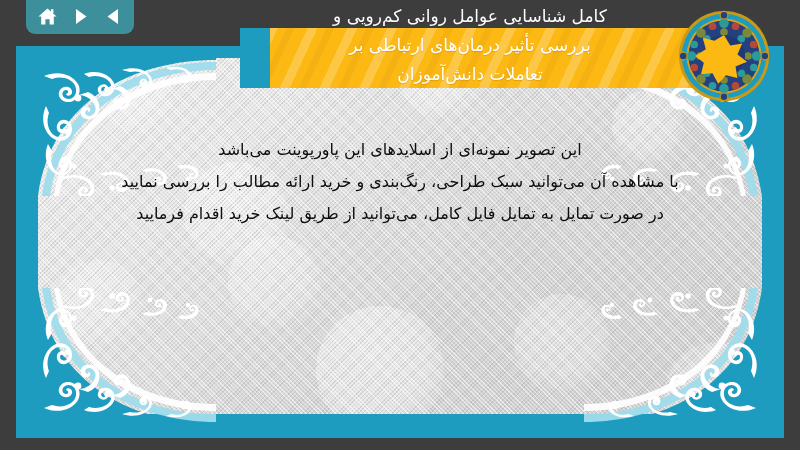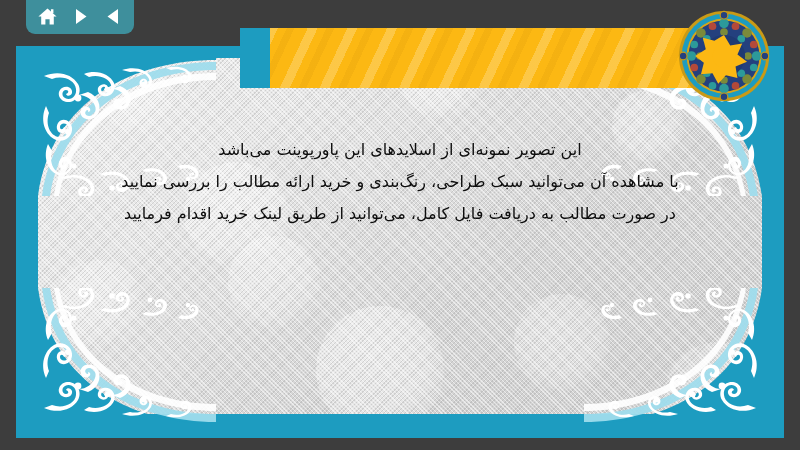--- a/index.html
+++ b/index.html
@@ -353,30 +353,33 @@
         <path d="M162,120 c9,-3 18,0 20,5 c2,4 -1,9 -6,8 c-3,-1 -4,-5 -1,-6 c2,-1 4,0 3,2 c-1,1 -2,1 -2,0 c0,-1 -1,-1 -1,0 c-1,1 0,2 1,2 c3,1 4,-2 3,-4 c-2,-4 -9,-6 -14,-4 Z"></path>
         <circle cx="96" cy="142" r="2.8"></circle>
         <circle cx="134" cy="138" r="2.4"></circle>
         <circle cx="172" cy="133" r="2.2"></circle>
       </g>
     </svg>
 
     <div id="body-text">
       <p>این تصویر نمونه‌ای از اسلایدهای این پاورپوینت می‌باشد</p>
       <p>با مشاهده آن می‌توانید سبک طراحی، رنگ‌بندی و خرید ارائه مطالب را بررسی نمایید</p>
-      <p>در صورت مطالب به دریافت فایل کامل، می‌توانید از طریق لینک خرید اقدام فرمایید</p>
+      <p>در صورت تمایل به تمایل فایل کامل، می‌توانید از طریق لینک خرید اقدام فرمایید</p>
     </div>
 
   </div>
 
   <div id="banner-tab"></div>
   <div id="title-banner">
     <div id="banner-pattern"></div>
   </div>
 
+  <div id="title-text">کامل شناسایی عوامل روانی کم‌رویی و
+بررسی تأثیر درمان‌های ارتباطی بر
+تعاملات دانش‌آموزان</div>
 
   <svg id="medallion" viewBox="0 0 100 100">
     <circle cx="50" cy="50" r="47" fill="#c99a16"></circle>
     <circle cx="50" cy="50" r="44" fill="#1d9cc0"></circle>
     <circle cx="50" cy="50" r="39" fill="#d8a518"></circle>
     <circle cx="50" cy="50" r="37" fill="#24407e"></circle>
     <g>
       <circle cx="50" cy="16" r="5" fill="#2c9a9a"></circle>
       <circle cx="74" cy="26" r="5" fill="#7b8a3a"></circle>
       <circle cx="84" cy="50" r="5" fill="#2c9a9a"></circle>

